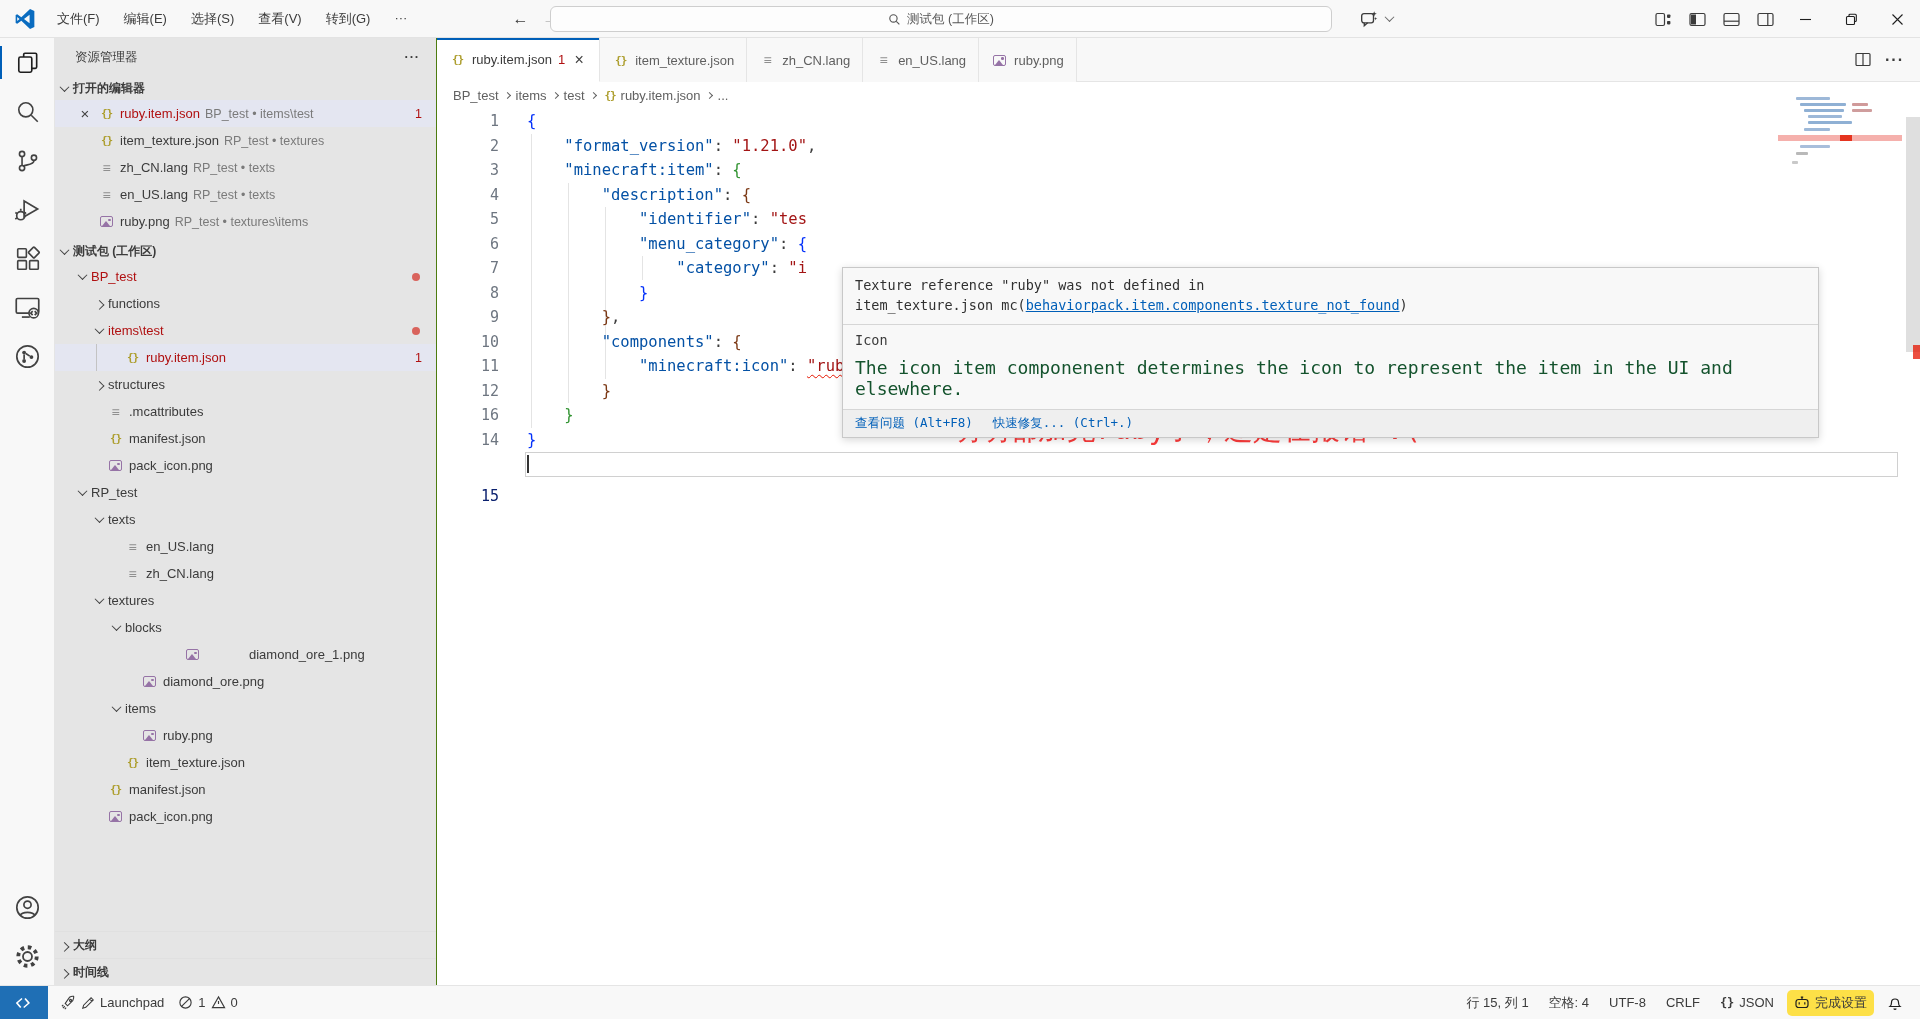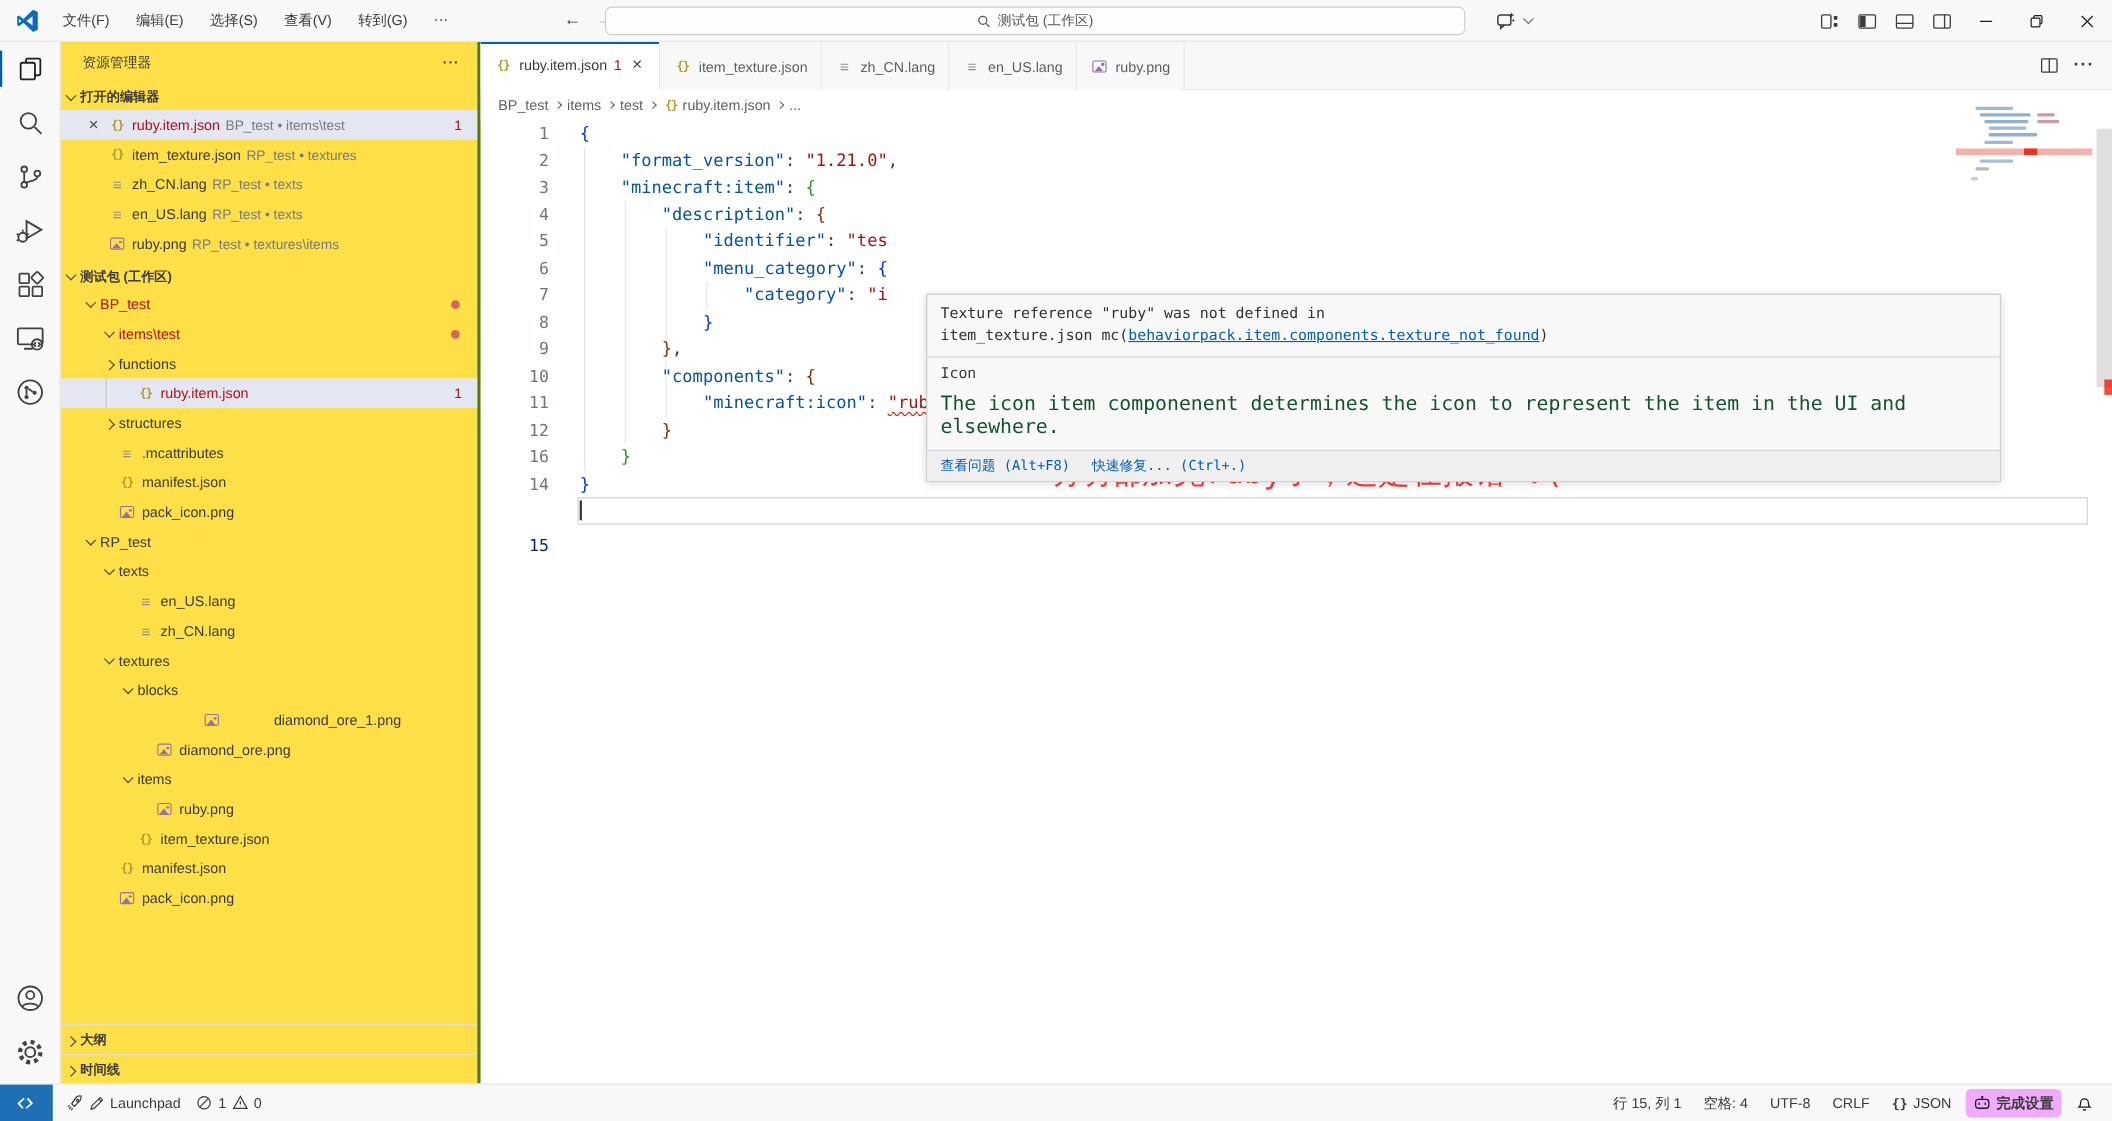--- a/index.html
+++ b/index.html
@@ -19,21 +19,21 @@
   .win-btn { width:46px; height:38px; display:flex; align-items:center; justify-content:center; }
   .copilot-wrap { display:flex; align-items:center; margin:0 120px 0 12px; }
 
   
   .activitybar { position:absolute; left:0; top:38px; width:55px; height:947px; background:#f8f8f8; border-right:1px solid #e5e5e5; z-index:40; }
   .ab-item { width:55px; height:49px; display:flex; align-items:center; justify-content:center; position:relative; }
   .ab-item.active::before { content:""; position:absolute; left:0; top:8px; bottom:8px; width:2px; background:#005fb8; }
   .ab-bottom { position:absolute; bottom:4px; left:0; width:55px; }
 
   
-  .sidebar { position:absolute; left:55px; top:38px; width:382px; height:947px; background:#fde047; border-right:3px solid #4d7c0f; font-size:13px; overflow:hidden; }
+  .sidebar { position:absolute; left:55px; top:38px; width:382px; height:947px; background:#e5e5e5; border-right:1px solid #4d7c0f; font-size:13px; overflow:hidden; }
   .pane-title { height:38px; display:flex; align-items:center; padding:0 16px 0 20px; font-size:12.5px; color:#3b3b3b; }
   .pane-title .dots { margin-left:auto; letter-spacing:1px; color:#3b3b3b; font-weight:700; }
   .sec-header { height:24px; display:flex; align-items:center; gap:5px; padding-left:6px; font-weight:700; font-size:12px; color:#3b3b3b; }
   .chev { width:7px; height:7px; border-right:1.4px solid #424242; border-bottom:1.4px solid #424242; flex:none; }
   .chev.down { transform:rotate(45deg) translate(-1px,-1px); }
   .chev.right { transform:rotate(-45deg) translate(-1px,1px); }
   .row { height:27px; display:flex; align-items:center; gap:5px; cursor:default; position:relative; }
   .row.selected { background:#e4e6f1; }
   .row .label { white-space:nowrap; }
   .row .label.err, .err-text { color:#b01011; }
@@ -95,21 +95,21 @@
   .tt-footer { border-top:1px solid #d6d6d6; background:#efefef; padding:5px 12px; display:flex; gap:20px; font-size:12.5px; }
   .tt-action { color:#005fb8; }
 
   .annotation { position:absolute; left:514px; top:301px; font-size:29px; color:#fb3b3b; white-space:nowrap; z-index:20; }
 
   
   .statusbar { position:absolute; left:0; bottom:0; width:1920px; height:34px; background:#f8f8f8; border-top:1px solid #e5e5e5; display:flex; align-items:center; font-size:13px; color:#3b3b3b; z-index:60; }
   .remote { width:48px; height:34px; background:#1f6fb5; color:#fff; display:flex; align-items:center; justify-content:center; font-weight:700; font-size:12px; letter-spacing:-1px; }
   .sb-item { display:flex; align-items:center; gap:5px; padding:0 7px; height:26px; border-radius:5px; }
   .sb-right { margin-left:auto; display:flex; align-items:center; gap:6px; padding-right:10px; }
-  .sb-dark { background:#f0abfc;font-weight:bold; }
+  .sb-dark { background:#fde047; }
 </style>
 </head>
 <body>
 
 <div class="titlebar">
   <svg class="vslogo" viewBox="0 0 24 24">
       <path fill="#0a6cc0" d="M17.5 1 8 10.2 3.5 6.7 1.8 7.6v8.8l1.7.9L8 13.8l9.5 9.2 4.7-2.2V3.2L17.5 1zM17 16.6 10.9 12 17 7.4v9.2zM3.5 14.2v-4.4L6 12l-2.5 2.2z"></path>
     </svg>
   <div class="menus">
     <span class="menu-item">文件(F)</span>
@@ -303,27 +303,27 @@
     <span class="chev down"></span>
     <span>测试包 (工作区)</span>
   </div>
   <div id="tree">
       <div class="row" style="padding-left: 24px;">
         <span class="chev down"></span>
         <span class="label err">BP_test</span>
         <span class="dot"></span>
       </div>
       <div class="row" style="padding-left: 41px;">
+        <span class="chev right"></span>
+        <span class="label">functions</span>
+      </div>
+      <div class="row" style="padding-left: 41px;">
         <span class="chev down"></span>
         <span class="label err">items\test</span>
         <span class="dot"></span>
-      </div>
-      <div class="row" style="padding-left: 41px;">
-        <span class="chev right"></span>
-        <span class="label">functions</span>
       </div>
       <div class="row selected guide-line" style="padding-left: 58px;">
         <span style="width: 6px;"></span>
         <span class="fi json"></span>
         <span class="label err">ruby.item.json</span>
         <span class="badge-num">1</span>
       </div>
       <div class="row" style="padding-left: 41px;">
         <span class="chev right"></span>
         <span class="label">structures</span>

